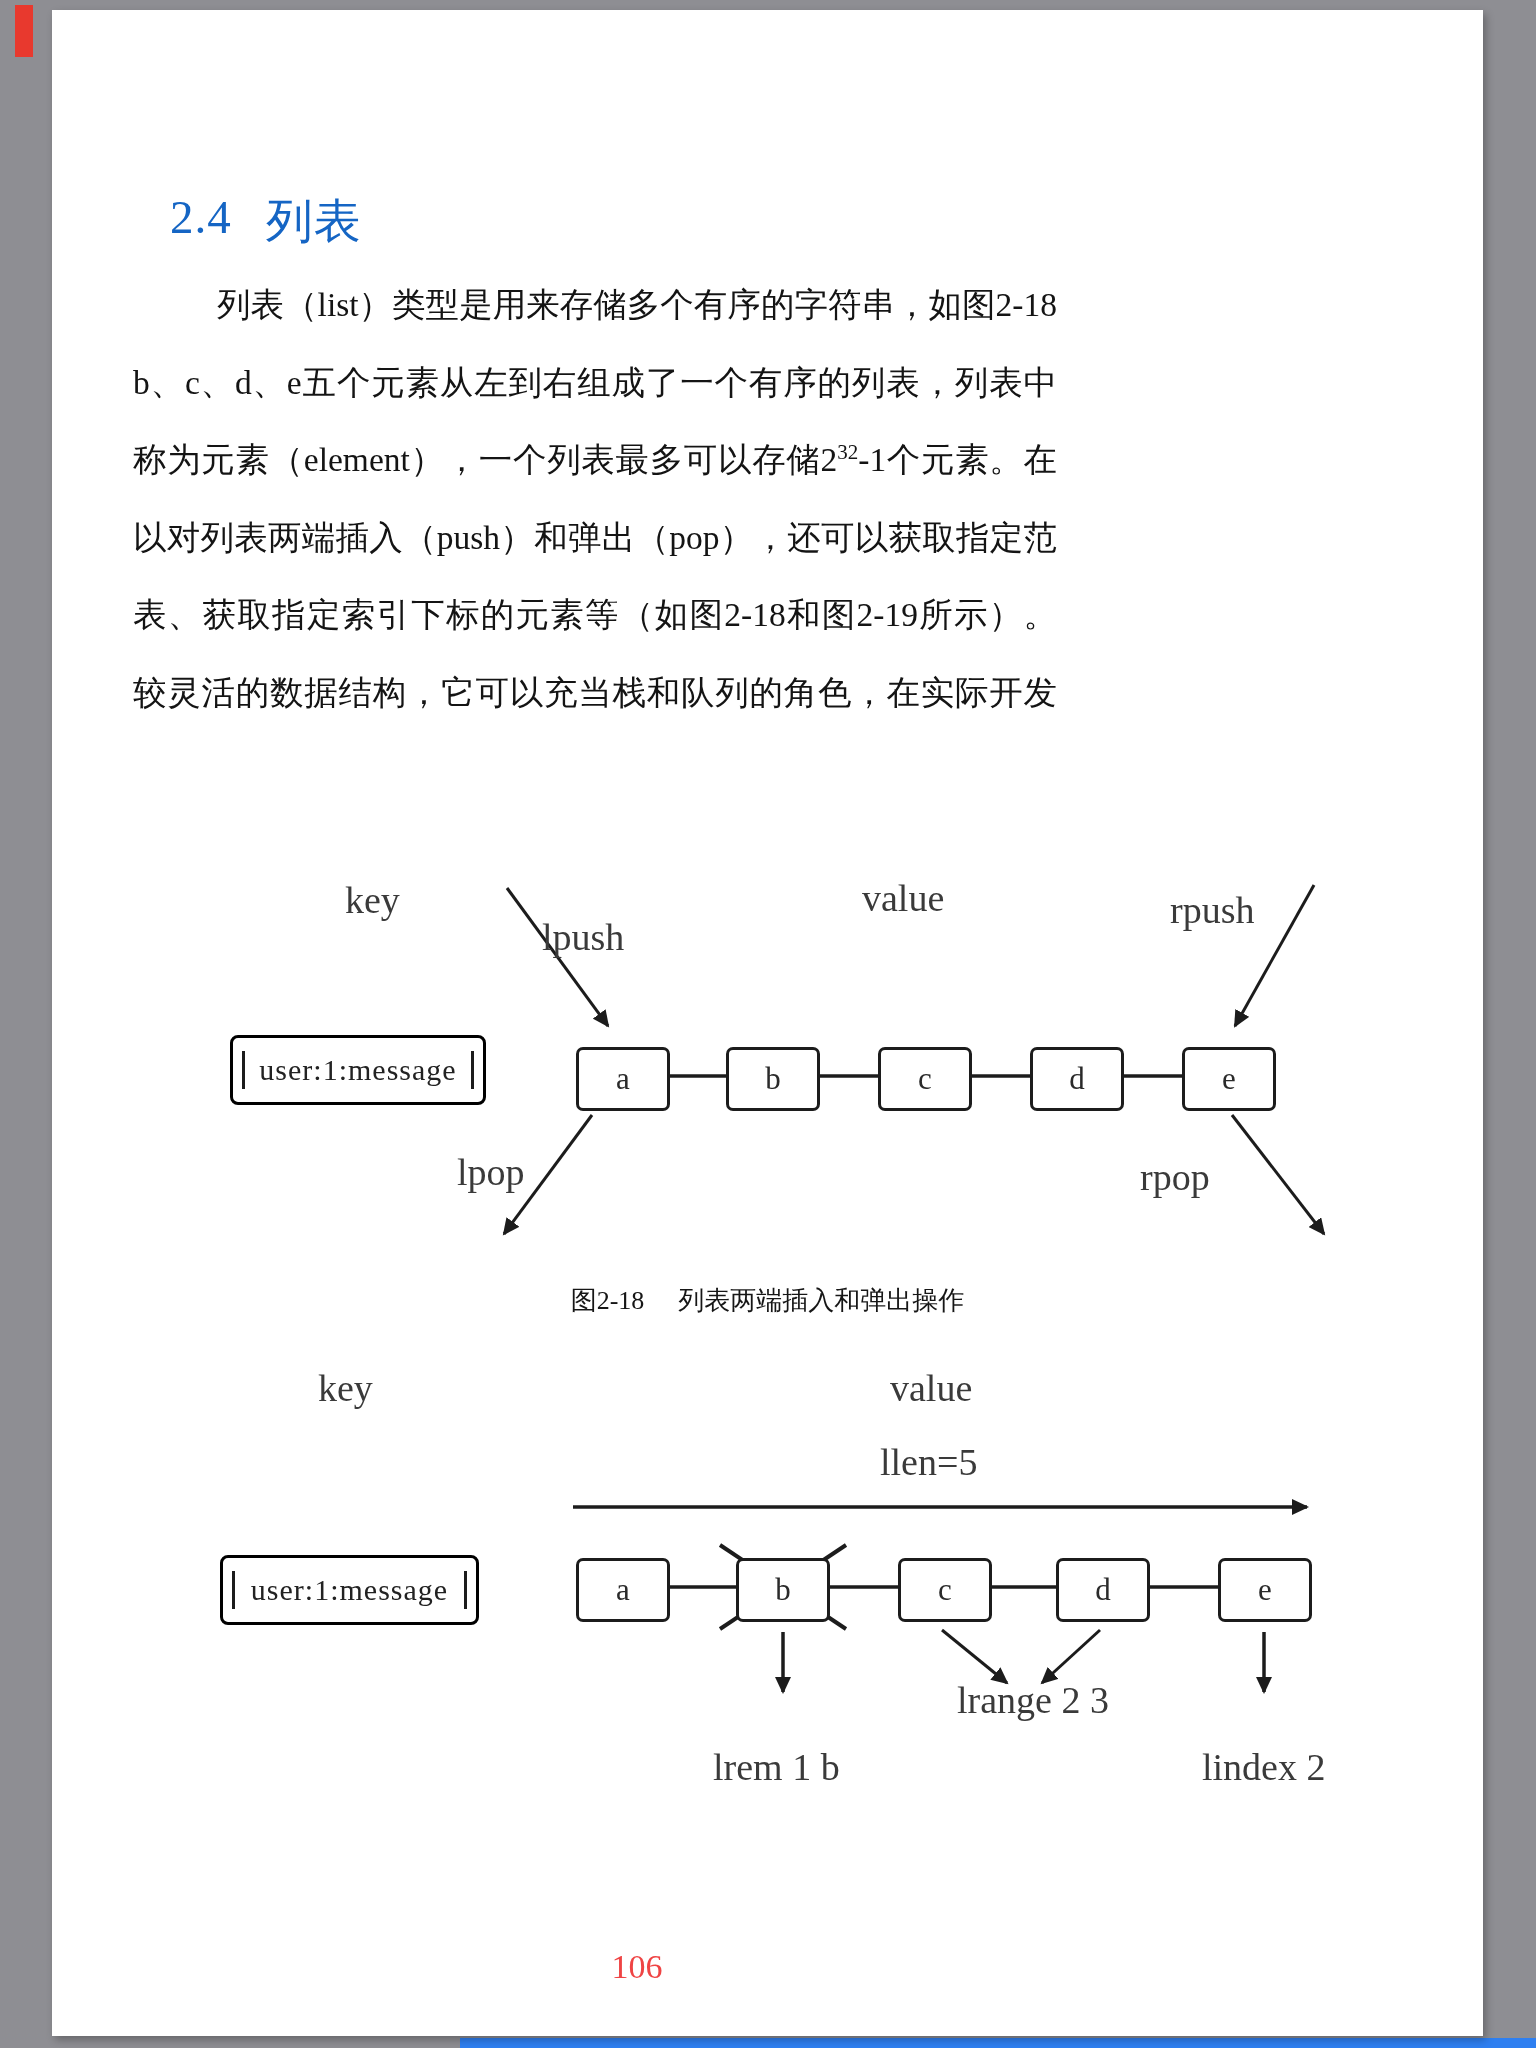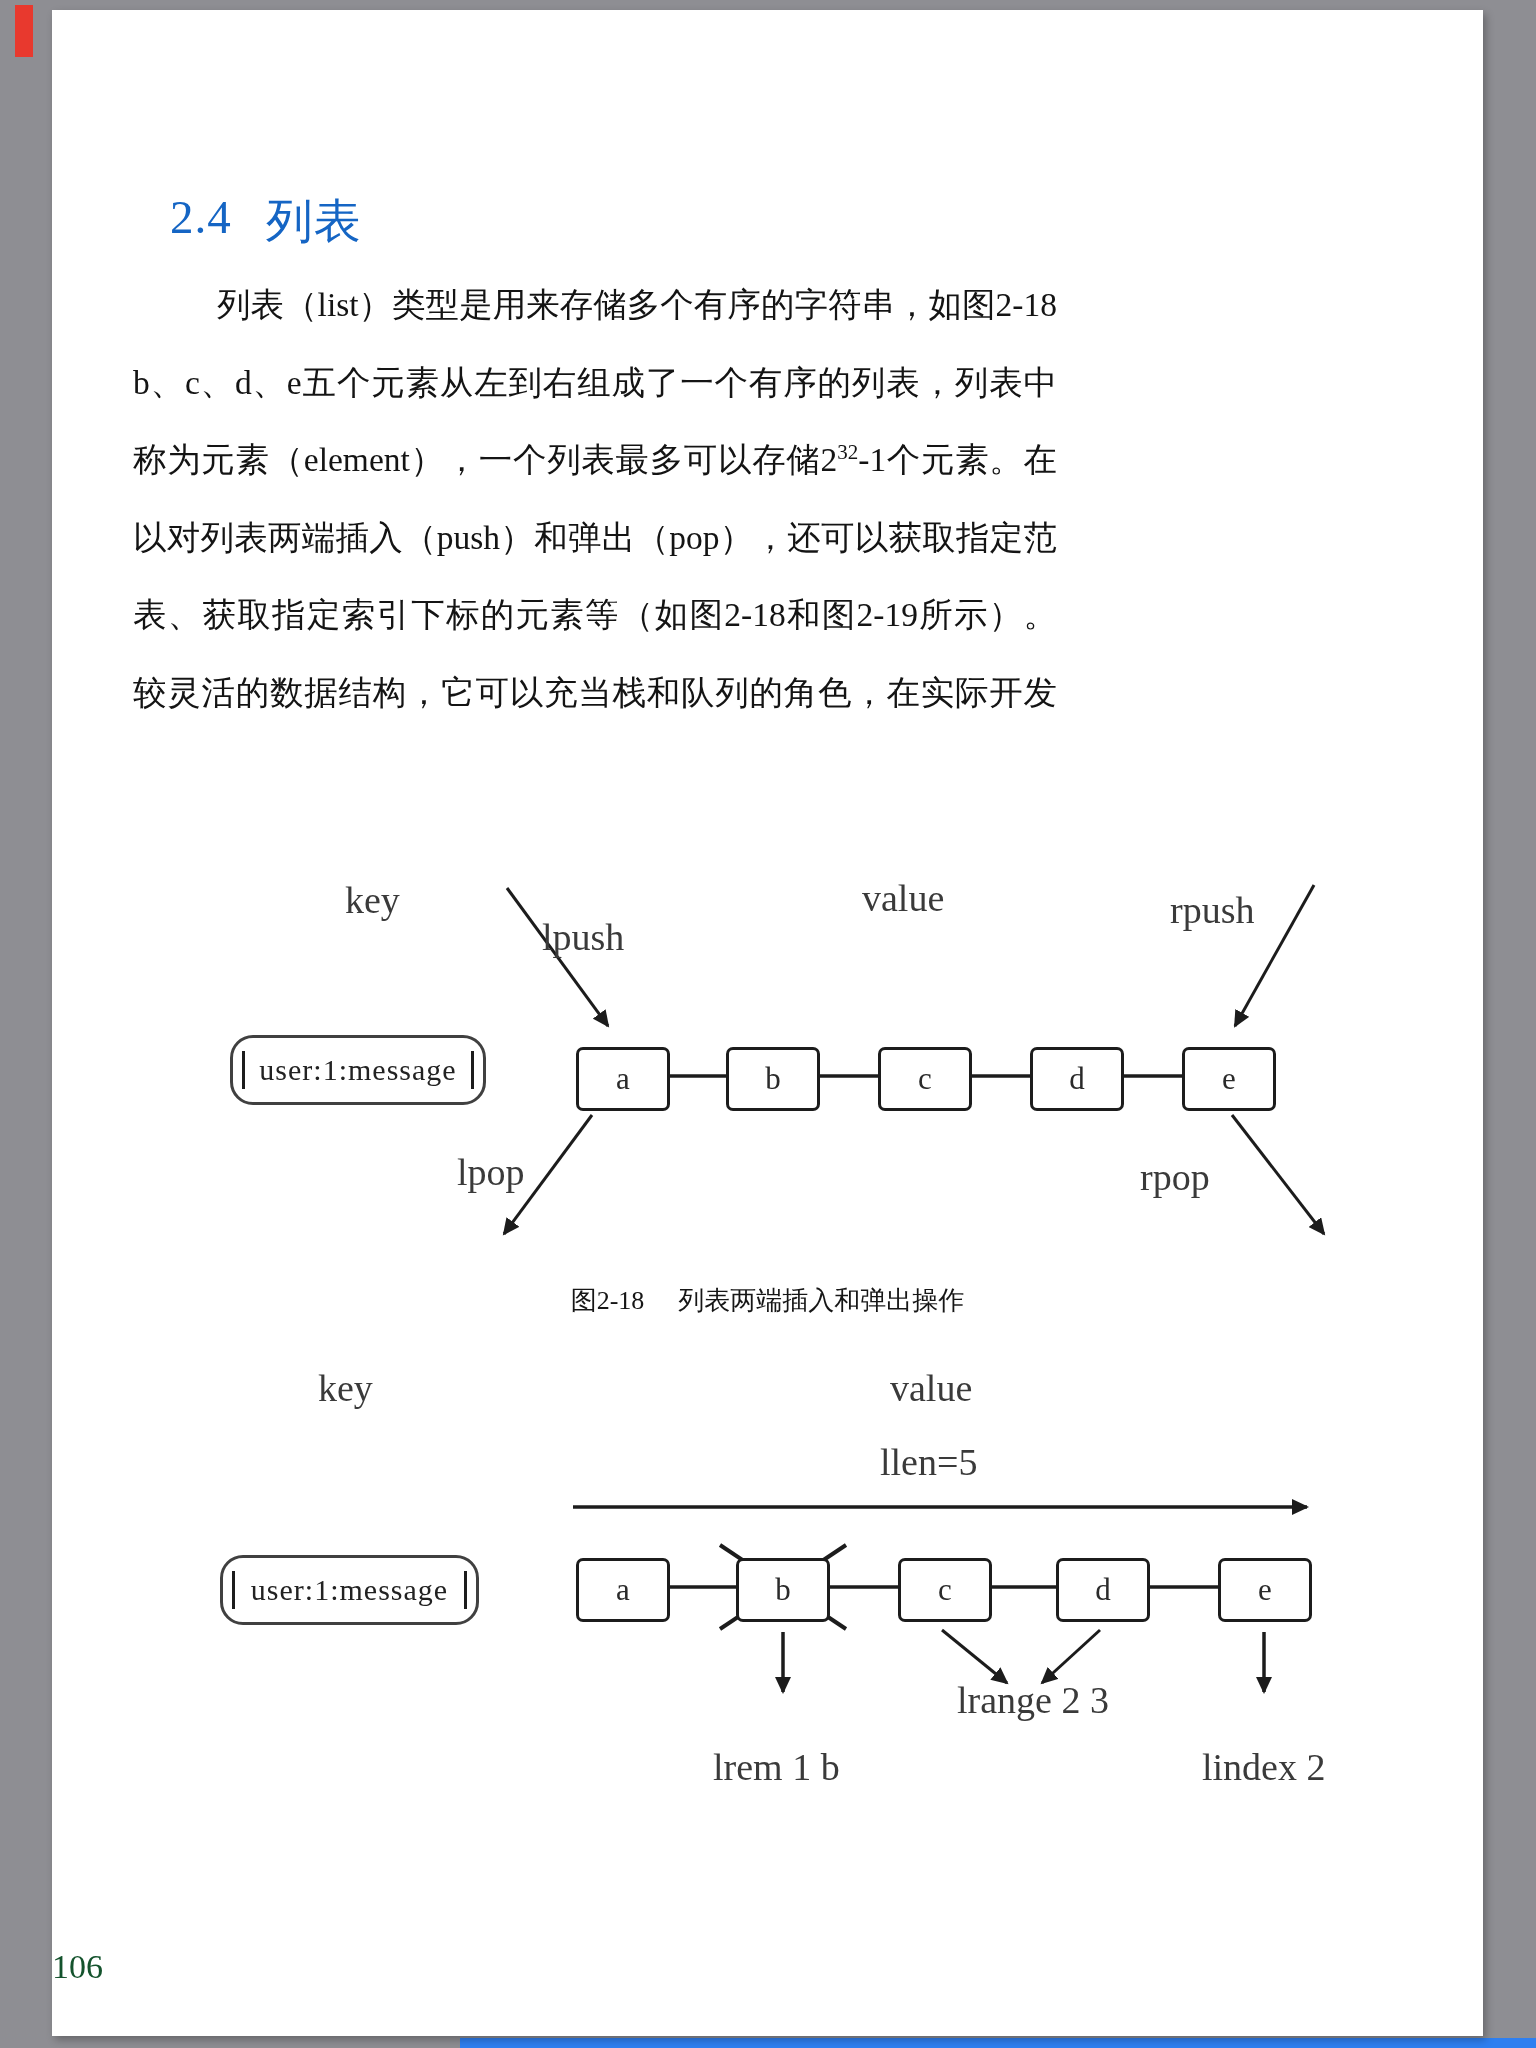--- a/index.html
+++ b/index.html
@@ -37,37 +37,37 @@
   .figlabel{
     position:absolute;font-size:38px;color:#3a3a3a;white-space:nowrap;
   }
   .ebox{
     position:absolute;width:88px;height:58px;
     border:3.5px solid #1c1c1c;border-radius:7px;background:#fff;
     display:flex;align-items:center;justify-content:center;
     font-size:31px;color:#2a2a2a;
   }
   .keybox{
-    position:absolute;height:64px;border:3px solid #404040;border-radius:23px;
+    position:absolute;height:64px;border:3px solid #000000;border-radius:8px;
     background:#fff;display:flex;align-items:center;justify-content:center;
     font-size:30px;color:#222;letter-spacing:1px;
   }
   .keybox .tick{
     position:absolute;top:13px;width:3px;height:38px;background:#1c1c1c;
   }
   .keybox .tick.l{left:9px;} .keybox .tick.r{right:9px;}
   .caption{
     position:absolute;left:0;width:1431px;text-align:center;
     font-size:26px;color:#161616;
   }
   .caption .cnum{margin-right:34px;}
   .figsvg{position:absolute;left:0;}
   .pagenum{
-    position:absolute;left:0;top:1938px;width:1170px;
-    font-size:34px;color:#14532d;
+    position:absolute;left:0;top:1938px;width:1170px;text-align:center;
+    font-size:34px;color:#ef4444;
   }
 </style>
 </head>
 <body style="background: rgb(142, 142, 147);">
 
 <div class="bookmark" style="background:#e8392e;"></div>
 <div class="progress" style="background:#2e7ff0;"></div>
 
 <div class="paper">
 

